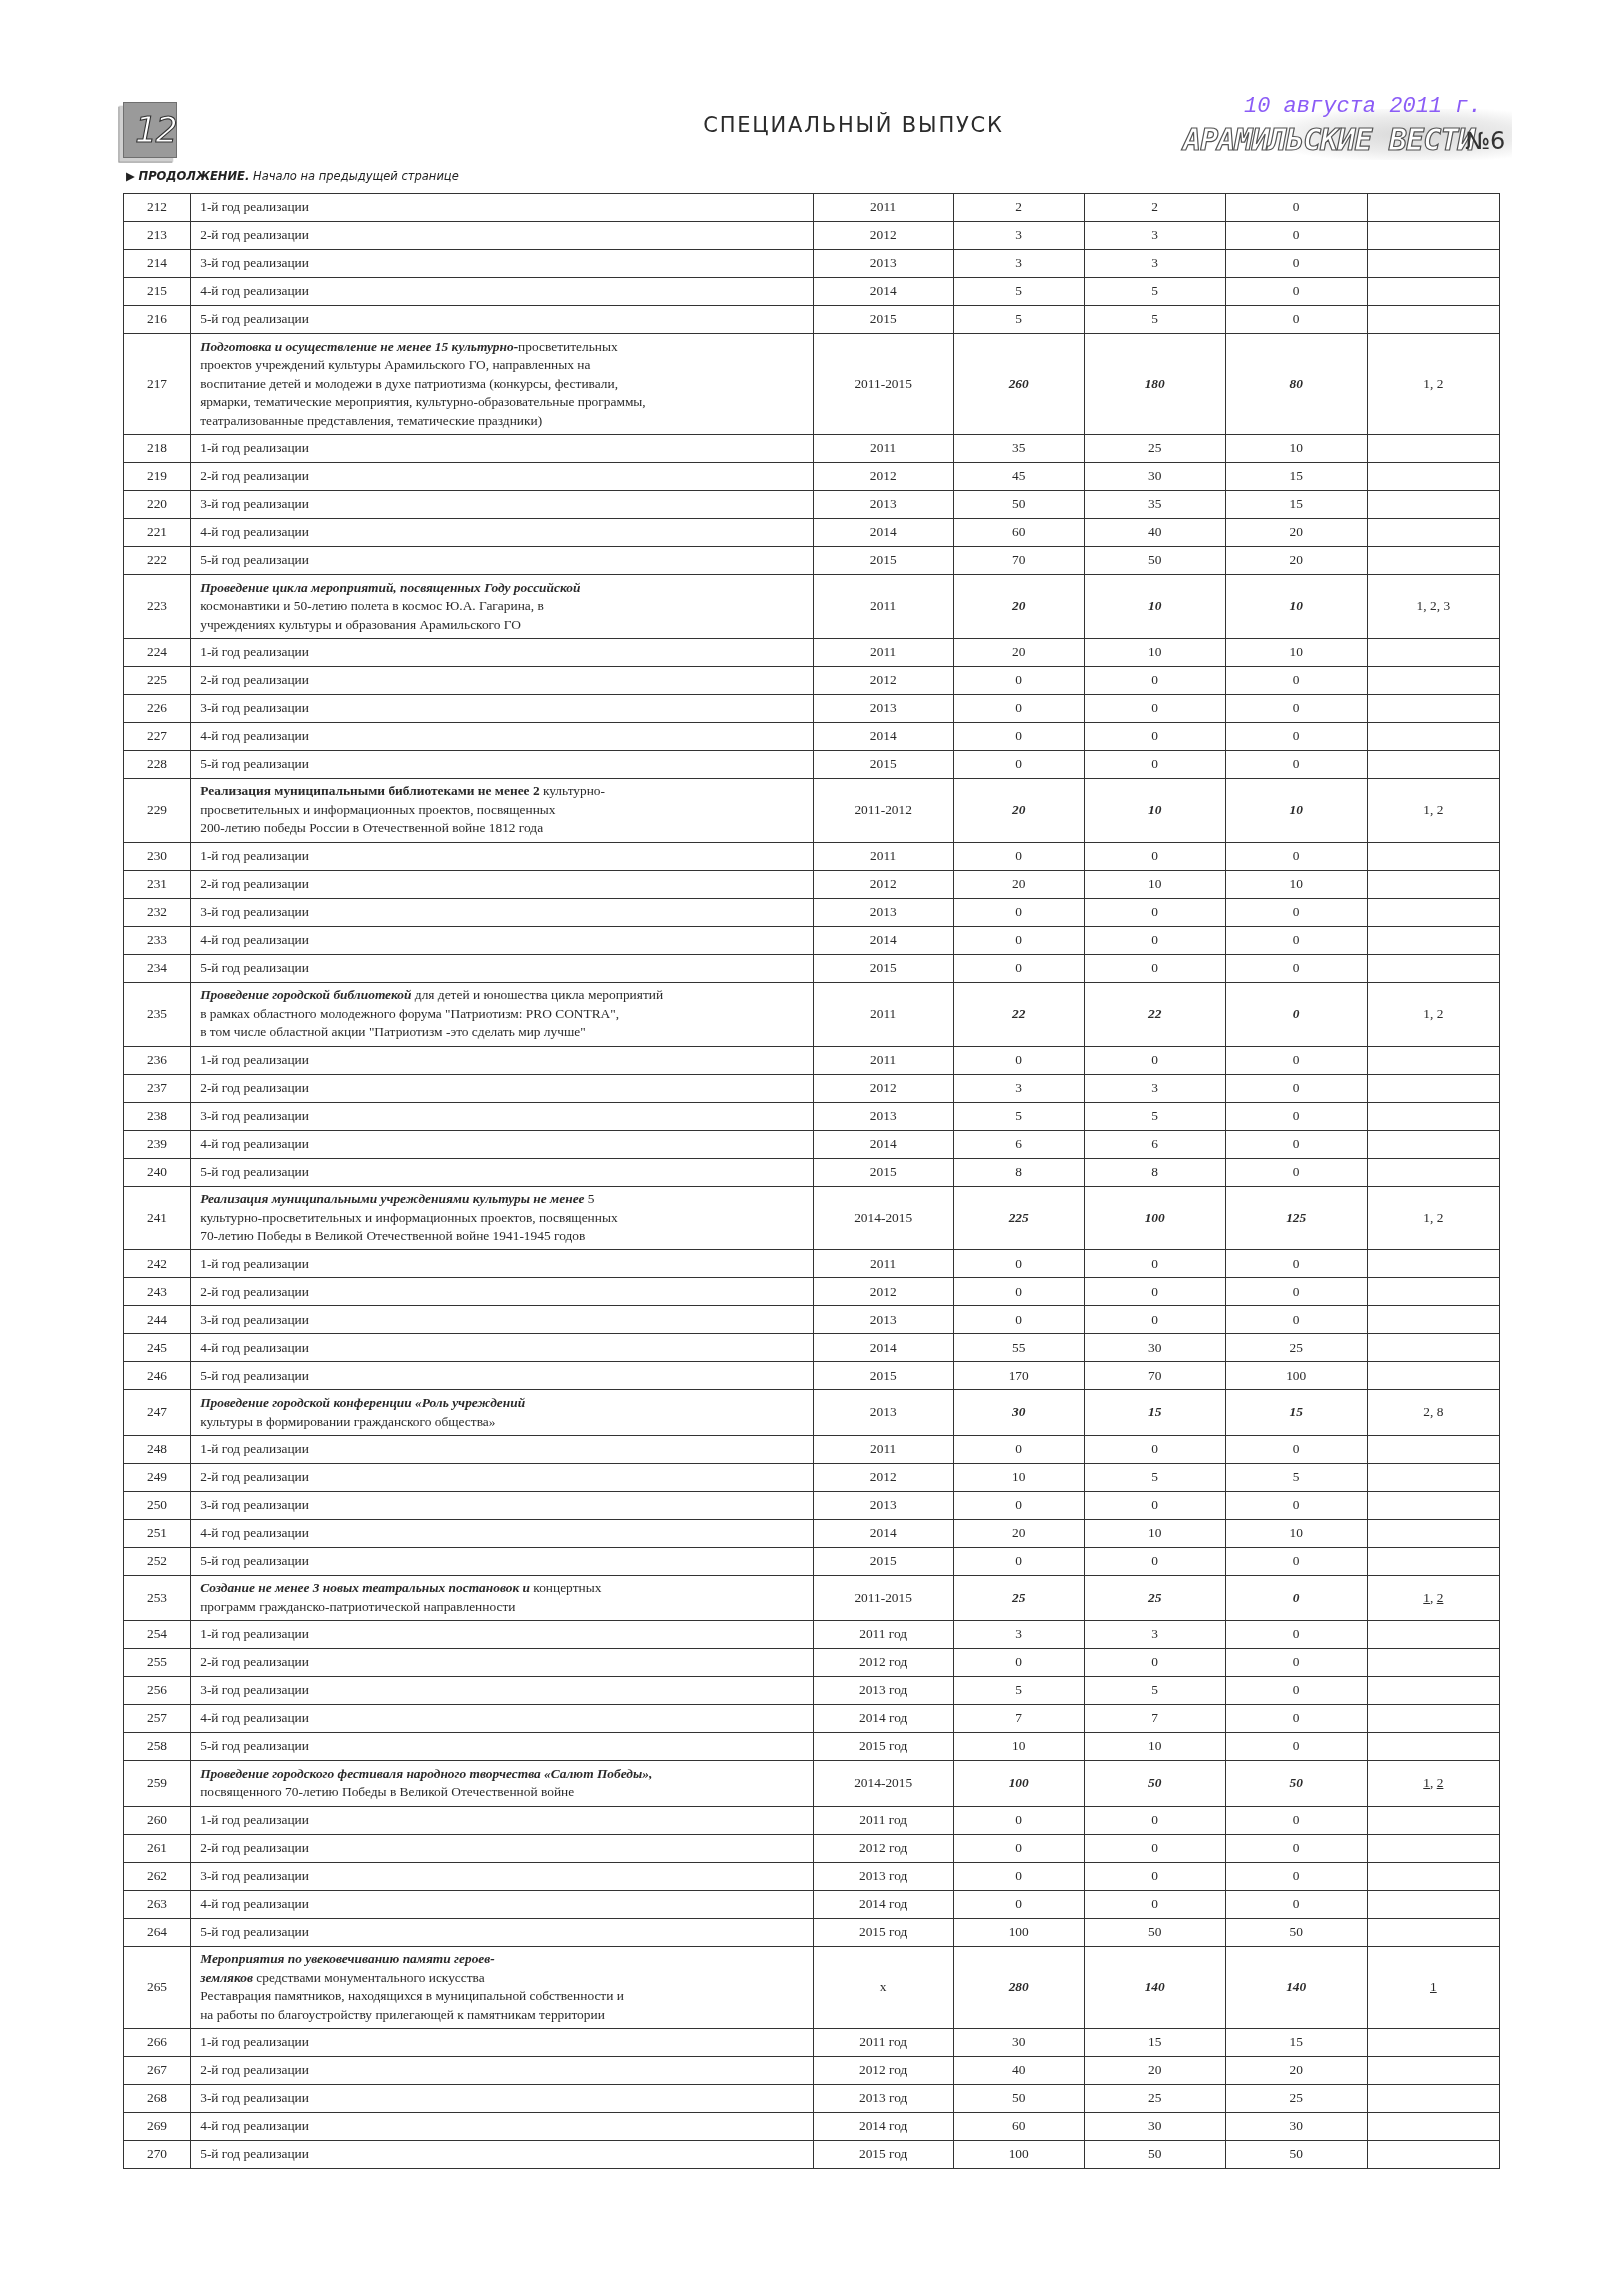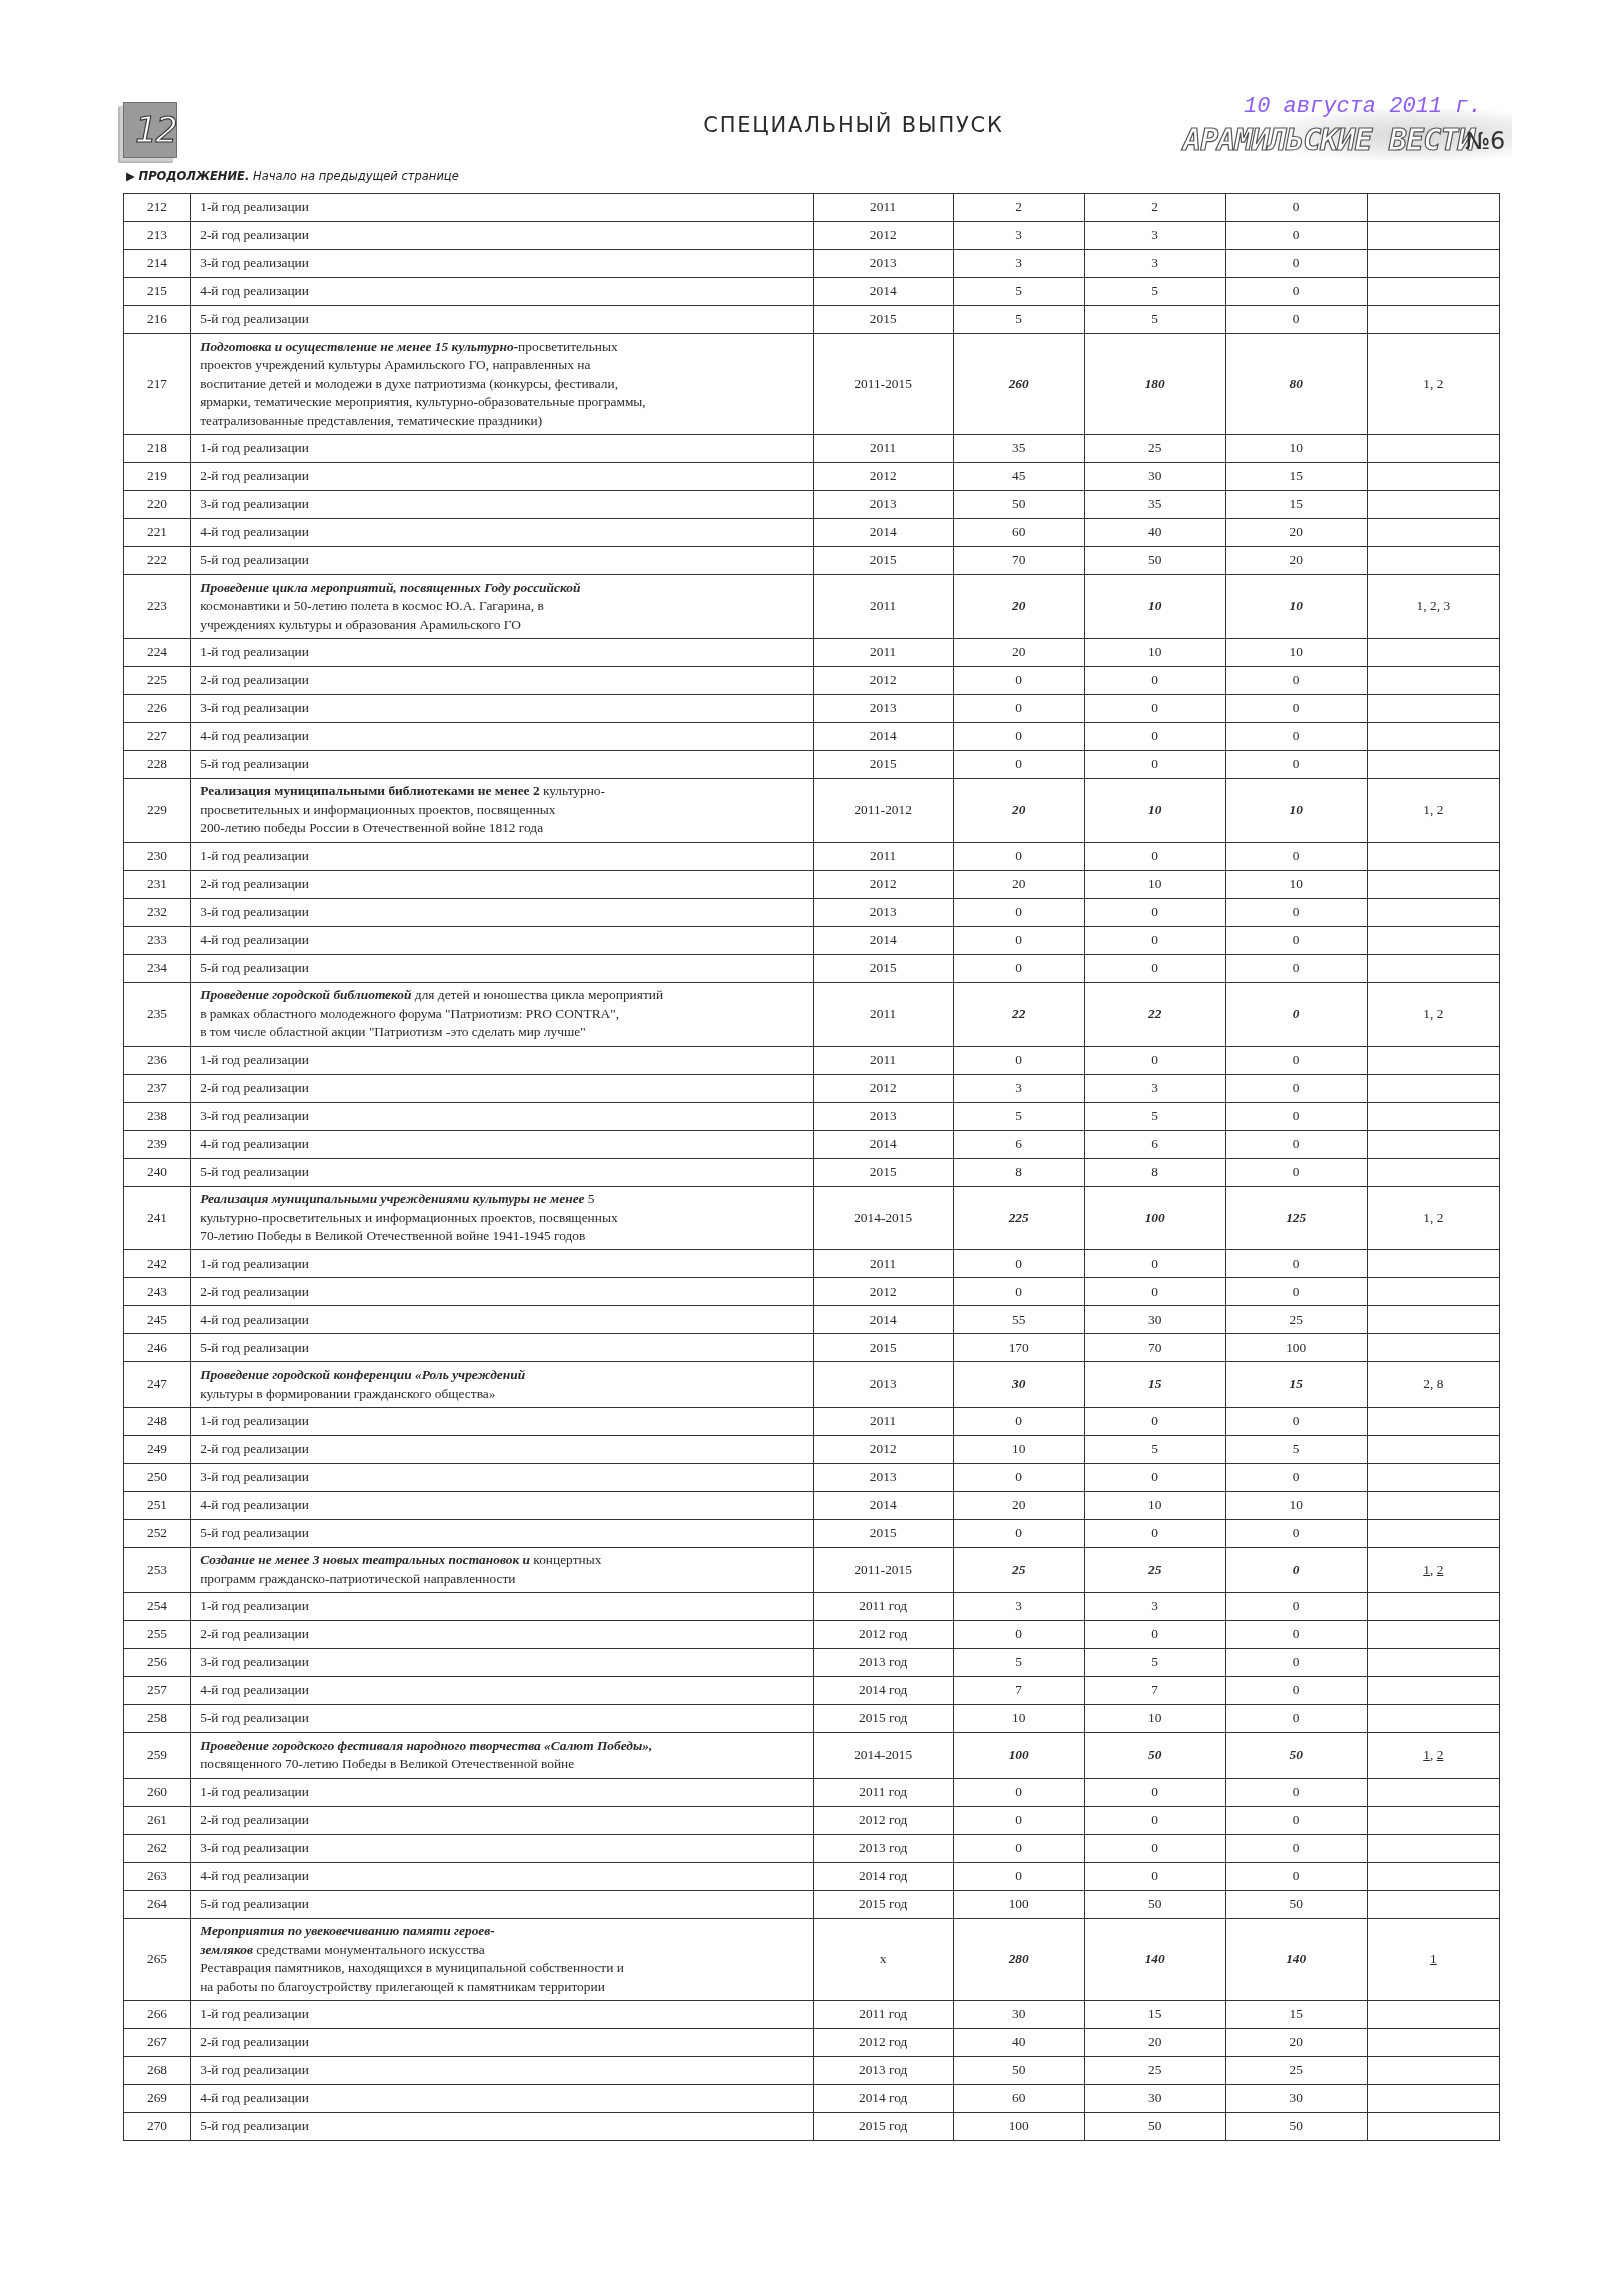--- a/index.html
+++ b/index.html
@@ -334,20 +334,29 @@
       <tr class="child">
         <td class="c-num">243</td>
         <td class="c-name"><span>2-й год реализации</span></td>
         <td class="c-period">2012</td>
         <td class="c-total">0</td>
         <td class="c-local">0</td>
         <td class="c-other">0</td>
         <td class="c-goal"></td>
       </tr>
       <tr class="child">
+        <td class="c-num">244</td>
+        <td class="c-name"><span>3-й год реализации</span></td>
+        <td class="c-period">2013</td>
+        <td class="c-total">0</td>
+        <td class="c-local">0</td>
+        <td class="c-other">0</td>
+        <td class="c-goal"></td>
+      </tr>
+      <tr class="child">
         <td class="c-num">245</td>
         <td class="c-name"><span>4-й год реализации</span></td>
         <td class="c-period">2014</td>
         <td class="c-total">55</td>
         <td class="c-local">30</td>
         <td class="c-other">25</td>
         <td class="c-goal"></td>
       </tr>
       <tr class="child">
         <td class="c-num">246</td>

